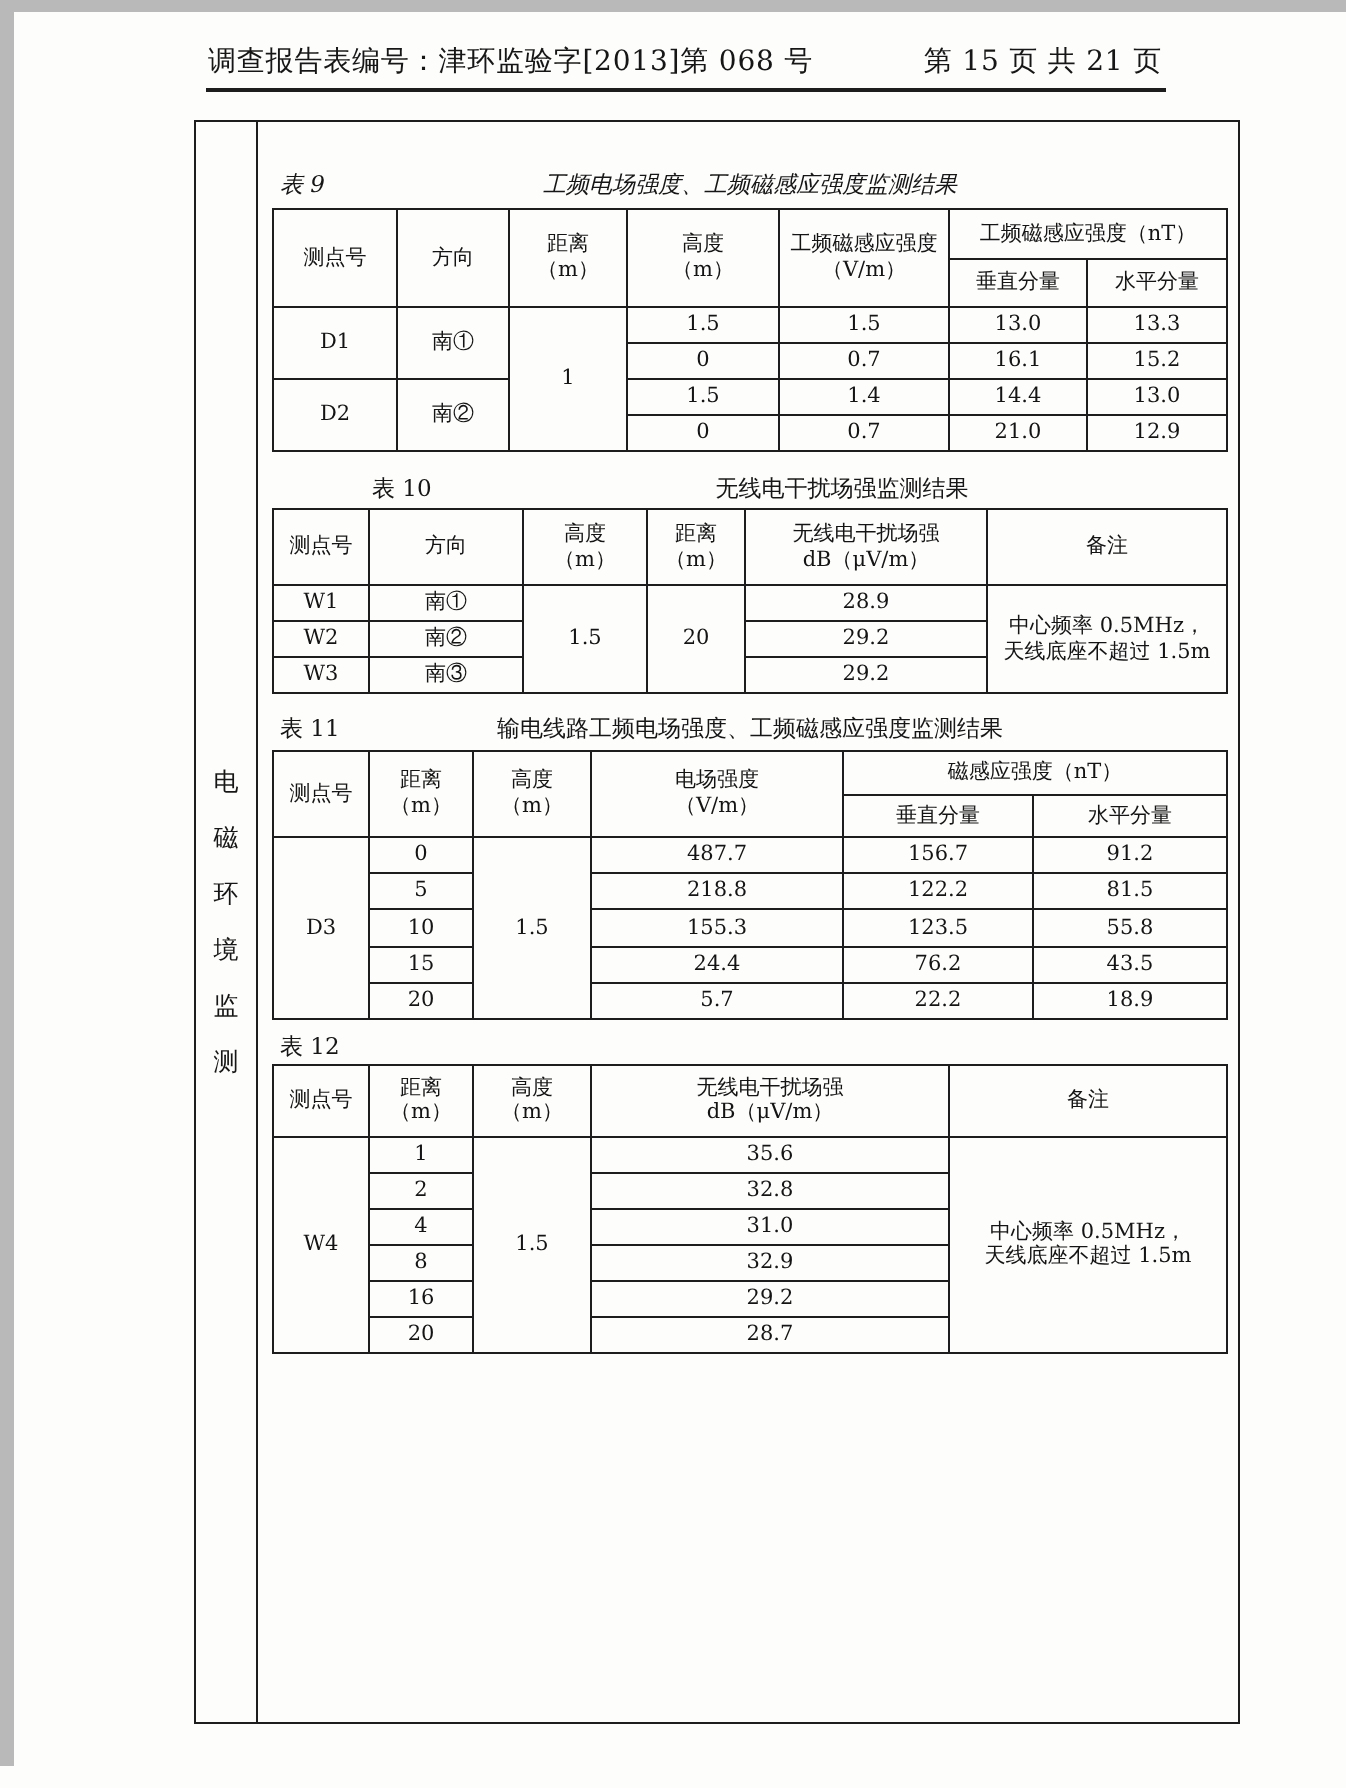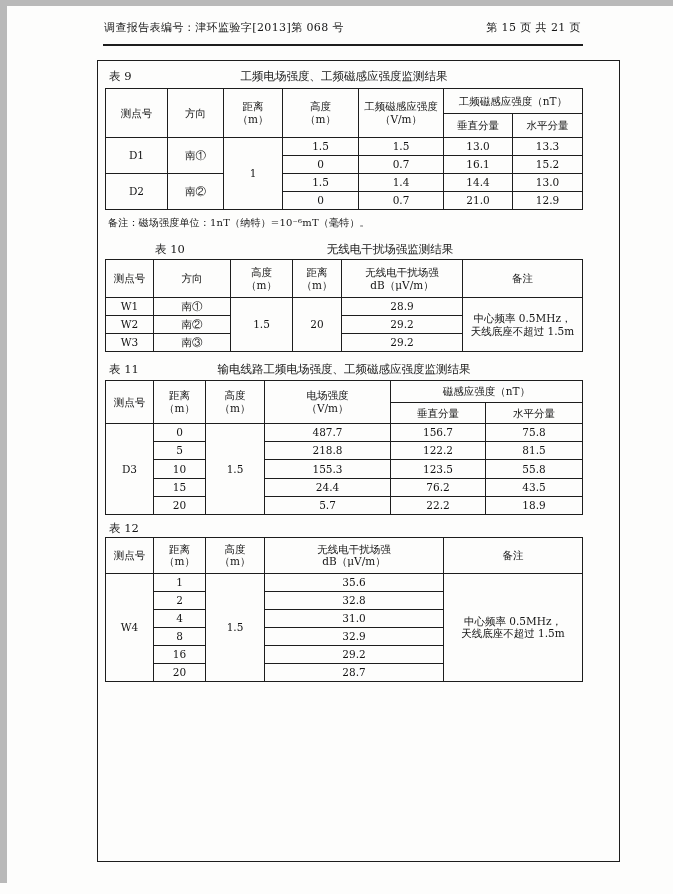--- a/index.html
+++ b/index.html
@@ -8,41 +8,41 @@
     width:673px; height:894px; position:relative; overflow:hidden;
     background:#fdfdfc; color:#161616;
     font-family:"DejaVu Serif","Liberation Serif",serif;
   }
   .edge-left { position:absolute; left:0; top:0; width:7px; height:883px; background:#b9b9b9; }
   .edge-top  { position:absolute; left:0; top:0; width:673px; height:6px; background:#b9b9b9; }
 
   .pg-header {
     position:absolute; left:103px; top:20px; width:480px; height:26px;
     border-bottom:2px solid #1d1d1d;
-    display:flex; justify-content:space-between; align-items:flex-start;
-    padding:0 2px 4px 1px; font-size:11px; letter-spacing:.4px;
+    display:flex; justify-content:space-between; align-items:flex-end;
+    padding:0 2px 4px 1px; font-size:14px; letter-spacing:.4px;
   }
 
   .main-box {
     position:absolute; left:97px; top:60px; width:523px; height:802px;
     border:1.5px solid #1d1d1d; display:flex;
   }
   .side-col {
     width:31px; border-right:1px solid #1d1d1d; flex:0 0 31px;
     display:flex; align-items:center; justify-content:center;
   }
   .side-text {
     width:16px; word-break:break-all; text-align:center;
     font-size:12.5px; line-height:28px; letter-spacing:0;
   }
   .content { flex:1; padding:0 5px 0 6px; }
 
   .cap { position:relative; text-align:center; font-size:11.5px; width:478px; margin-left:1px; }
   .cap .lbl { position:absolute; left:4px; top:0; }
-  .cap9  { margin-top:3px;  height:24px; line-height:24px; }
+  .cap9  { margin-top:19px;  height:24px; line-height:24px;font-style:italic; }
   .cap10 { margin-top:8px;  height:20px; line-height:20px;margin-left:47px; }
   .cap11 { margin-top:5px;  height:23px; line-height:25px; }
   .cap12 { margin-top:5px;  height:17px; line-height:17px; }
 
   table.tbl {
     border-collapse:collapse; table-layout:fixed; width:477px; margin-left:1px;
     font-size:10.5px; color:#141414;
   }
   .tbl td {
     border:1px solid #1d1d1d; text-align:center; vertical-align:middle;
@@ -63,20 +63,23 @@
 
 <div class="edge-left"></div>
 <div class="edge-top"></div>
 
 <div class="pg-header">
   <span>调查报告表编号：津环监验字[2013]第 068 号</span>
   <span>第 15 页 共 21 页</span>
 </div>
 
 <div class="main-box">
+  <div class="side-col">
+    <div class="side-text">电磁环境监测</div>
+  </div>
   <div class="content">
 
     <div class="cap cap9">
       <span class="lbl">表 9</span>
       <span>工频电场强度、工频磁感应强度监测结果</span>
     </div>
     <table class="tbl">
       <colgroup>
           <col style="width:62px">
           <col style="width:56px">
@@ -126,21 +129,20 @@
         <td>13.0</td>
       </tr>
       <tr class="h18">
         <td>0</td>
         <td>0.7</td>
         <td>21.0</td>
         <td>12.9</td>
       </tr>
     </tbody>
       </table>
-    <div class="note9">备注：磁场强度单位：1nT（纳特）=10⁻⁶mT（毫特）。</div>
 
     <div class="cap cap10">
       <span class="lbl">表 10</span>
       <span>无线电干扰场强监测结果</span>
     </div>
     <table class="tbl">
       <colgroup>
           <col style="width:48px">
           <col style="width:77px">
           <col style="width:62px">
@@ -209,21 +211,21 @@
       <tr class="h21">
         <td>垂直分量</td>
         <td>水平分量</td>
       </tr>
       <tr class="h182">
         <td rowspan="5">D3</td>
         <td>0</td>
         <td rowspan="5">1.5</td>
         <td>487.7</td>
         <td>156.7</td>
-        <td>75.8</td>
+        <td>91.2</td>
       </tr>
       <tr class="h182">
         <td>5</td>
         <td>218.8</td>
         <td>122.2</td>
         <td>81.5</td>
       </tr>
       <tr class="h182">
         <td>10</td>
         <td>155.3</td>

